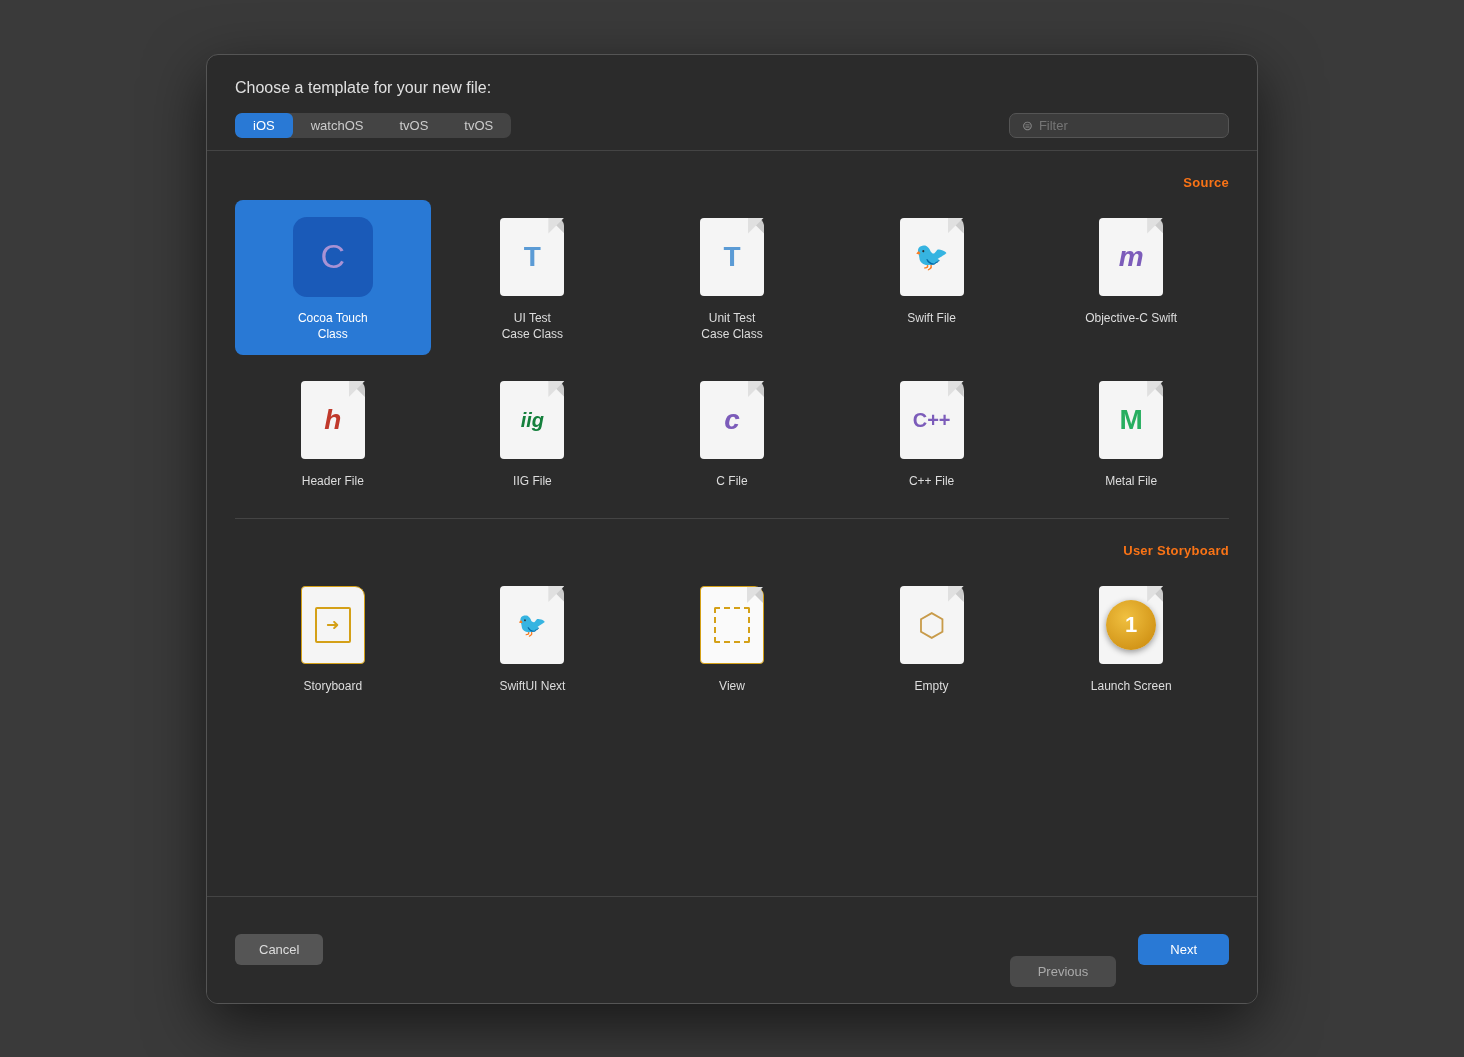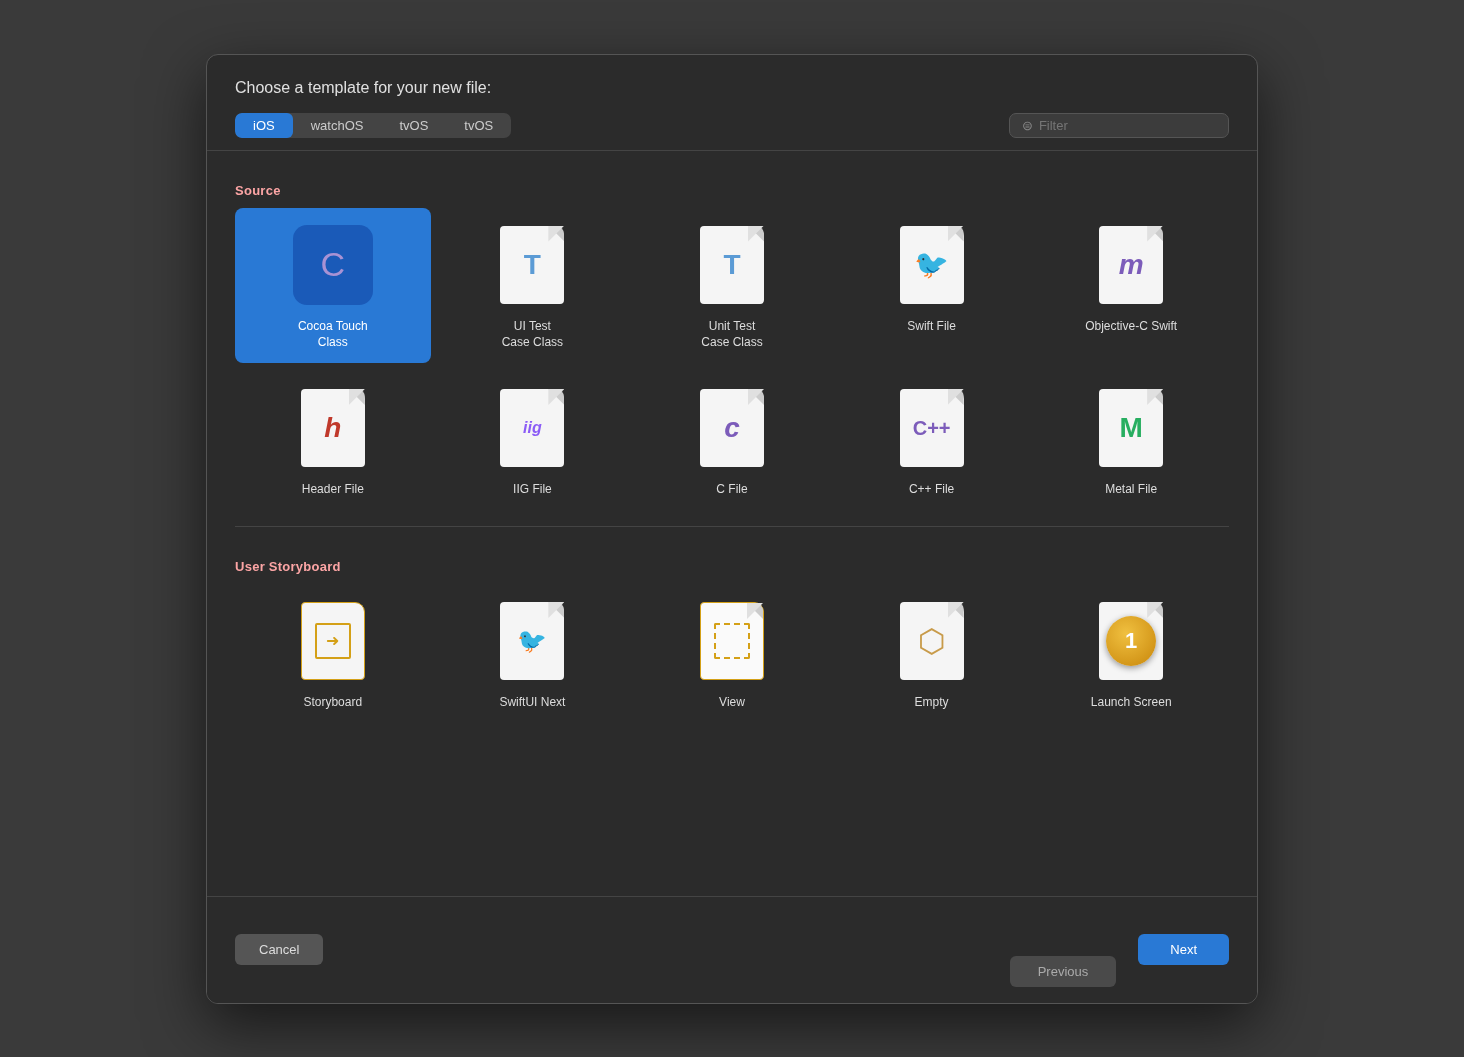--- a/index.html
+++ b/index.html
@@ -85,25 +85,26 @@
       overflow-y: auto;
       padding: 0 28px;
       scrollbar-width: thin;
       scrollbar-color: #666 #2b2b2b;
     }
     .content-area::-webkit-scrollbar { width: 8px; }
     .content-area::-webkit-scrollbar-track { background: #2b2b2b; }
     .content-area::-webkit-scrollbar-thumb { background: #666; border-radius: 4px; }
 
     .section-label {
-      color: #fca5a5;
+      color: #f97316;
       font-size: 13px;
       font-weight: 600;
-      padding: 32px 0 10px 0;
+      padding: 24px 0 10px 0;
       letter-spacing: 0.02em;
+      text-align: right;
     }
     .items-grid {
       display: grid;
       grid-template-columns: repeat(5, 1fr);
       gap: 8px 4px;
       padding-bottom: 16px;
     }
     .file-item {
       display: flex;
       flex-direction: column;
@@ -164,21 +165,21 @@
       font-weight: 700;
       position: relative;
       z-index: 1;
     }
     
     .glyph-C { color: #7c5cba; }
     .glyph-T-blue { color: #5b9bd5; }
     .glyph-swift { color: #ff6b3d; }
     .glyph-m { color: #7c5cba; }
     .glyph-h { color: #c0392b; }
-    .glyph-iig { color: #8b5cf6; font-size: 16px; }
+    .glyph-iig { color: #15803d; font-size: 20px; }
     .glyph-c-small { color: #7c5cba; }
     .glyph-cpp { color: #7c5cba; font-size: 20px; }
     .glyph-metal { color: #27ae60; }
 
     
     .icon-selected-bg {
       width: 80px;
       height: 80px;
       background: #1a5ab8;
       border-radius: 14px;

